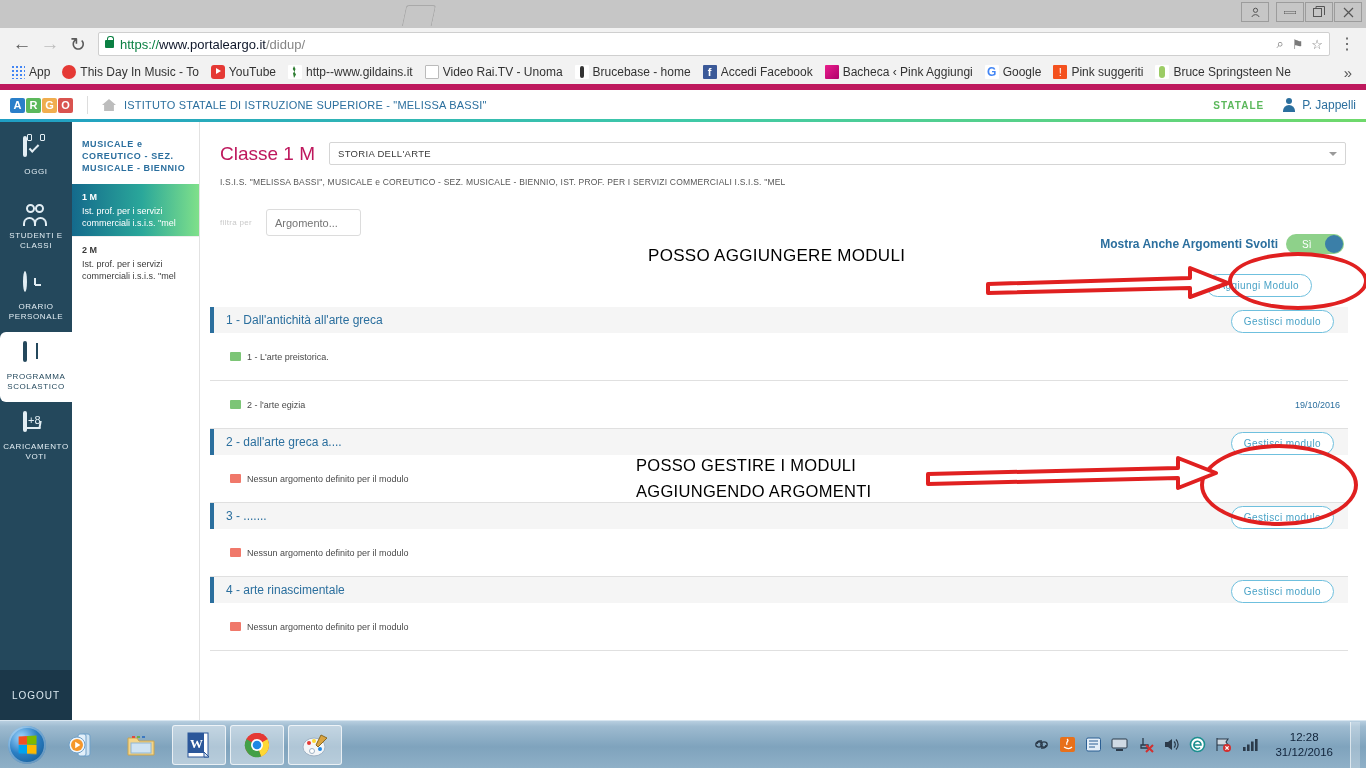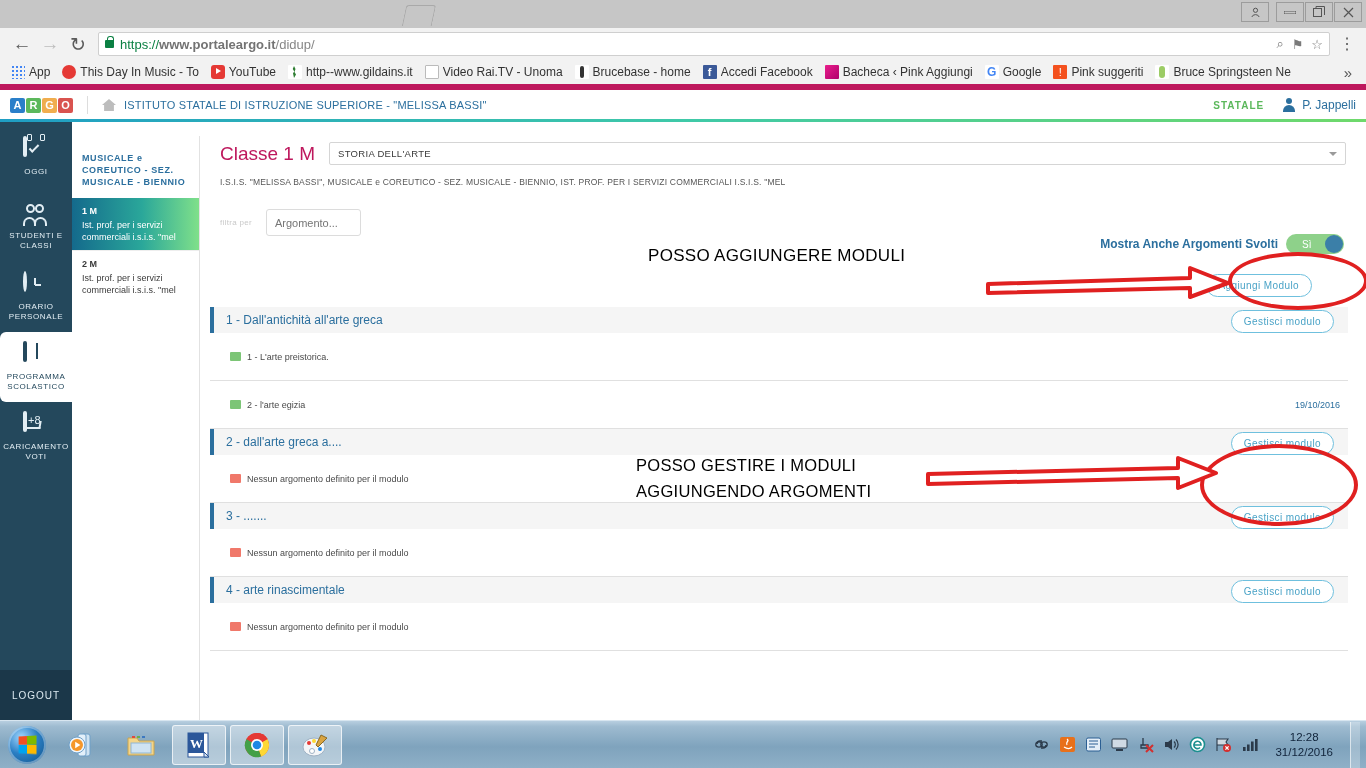--- a/index.html
+++ b/index.html
@@ -69,21 +69,21 @@
   .nav-ico.dim { color: #bdbdbd; }
   .omnibox {
     flex: 1 1 auto; height: 24px; margin: 0 6px; background: #fff;
     border: 1px solid #cfcfcf; border-radius: 2px;
     display: flex; align-items: center; padding: 0 6px; font-size: 13px;
     position: relative;
   }
   .lock { width: 9px; height: 8px; background: #0b8043; border-radius: 1px; position: relative; margin-right: 6px;}
   .lock:before{content:"";position:absolute;left:2px;top:-4px;width:5px;height:5px;border:1.5px solid #0b8043;border-bottom:none;border-radius:3px 3px 0 0;}
   .url-scheme { color: #0b8043; }
-  .url-host { color: #737373; font-weight: bold; }
+  .url-host { color: #0f172a; }
   .url-path { color: #868686; }
   .omni-right { position: absolute; right: 6px; display:flex; align-items:center; gap:8px; color:#7a7a7a; font-size:13px;}
   .chrome-menu { width: 22px; text-align:center; color:#5a5a5a; font-size:16px; line-height:1;}
 
   .bookmarks {
     position: absolute; top: 60px; left: 0; width: 1366px; height: 30px;
     background: #f2f2f2; border-bottom: 6px solid #be185d;
     display: flex; align-items: center; padding: 0 6px; gap: 2px;
     font-size: 12px; color: #333; white-space: nowrap; overflow: hidden;
   }
@@ -169,21 +169,21 @@
   .ic-upload:before{content:"+8";position:absolute;left:3px;top:0px;font-size:11px;line-height:14px;font-family:"Liberation Sans",sans-serif;}
   .ic-upload:after{content:"";position:absolute;left:2px;bottom:1px;width:12px;height:6px;border-bottom:2px solid currentColor;border-right:2px solid currentColor;transform:skewX(-10deg);}
   .logout {
     position:absolute; bottom:0; left:0; width:72px; height:50px;
     background:#1b3749; color:#dce9f0; font-size:10px; letter-spacing:1px;
     display:flex; align-items:center; justify-content:center; cursor:pointer;
   }
 
   
   .classlist {
-    position:absolute; top:136px; left:72px; width:128px; height:598px;
+    position:absolute; top:122px; left:72px; width:128px; height:598px;
     background:#fff; border-right:1px solid #e2e2e2; padding-top:14px;
   }
   .cl-group {
     font-size:9px; color:#2b6f9e; letter-spacing:.6px; line-height:12px;
     padding: 2px 8px 10px 10px; font-weight:bold;
   }
   .cl-item {
     padding:7px 8px 7px 10px; font-size:9px; line-height:12px; color:#3a3a3a;
     border-top:1px solid #eee; cursor:pointer;
   }

